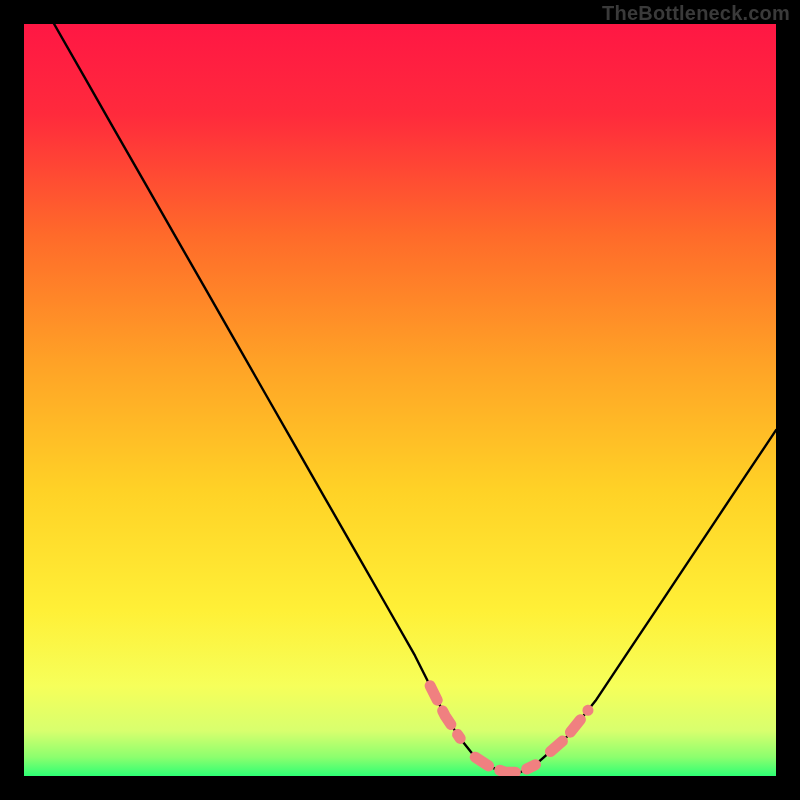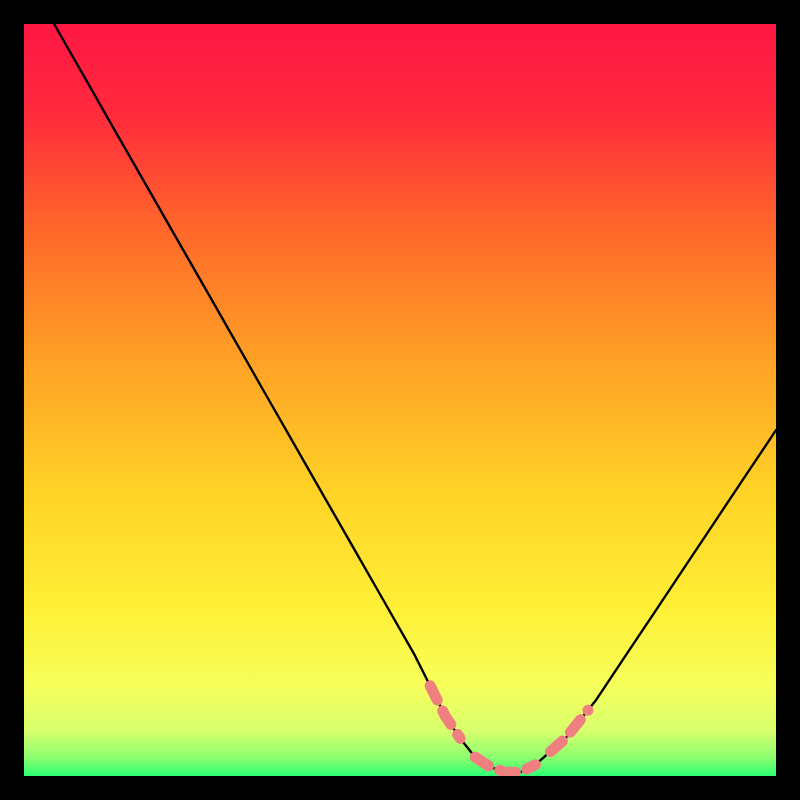--- a/index.html
+++ b/index.html
@@ -37,20 +37,21 @@
   .plot svg {
     display: block;
     width: 752px;
     height: 752px;
   }
 </style>
 </head>
 <body>
 
 <div class="frame">
+  <div class="watermark">TheBottleneck.com</div>
 
   <div class="plot">
     <svg viewBox="0 0 752 752">
 
       <defs>
         <linearGradient id="bg-grad" x1="0" y1="0" x2="0" y2="1">
             <stop offset="0%" stop-color="#ff1744"></stop>
             <stop offset="12%" stop-color="#ff2a3c"></stop>
             <stop offset="28.000000000000004%" stop-color="#ff6a2a"></stop>
             <stop offset="45%" stop-color="#ffa226"></stop>

